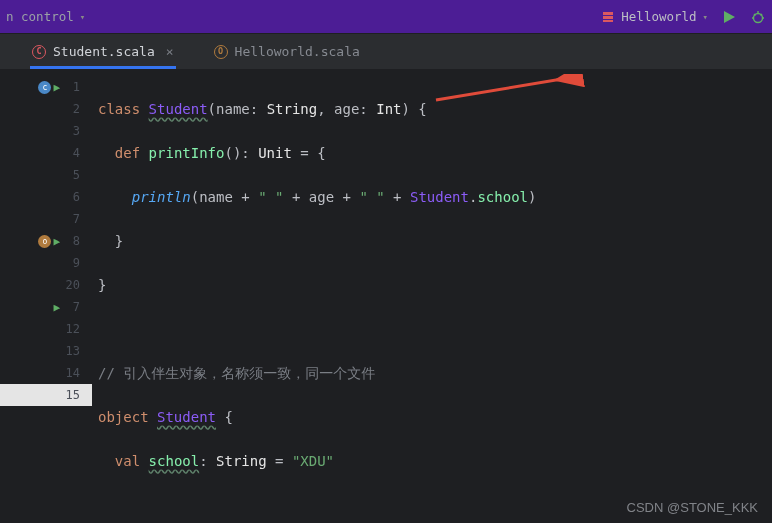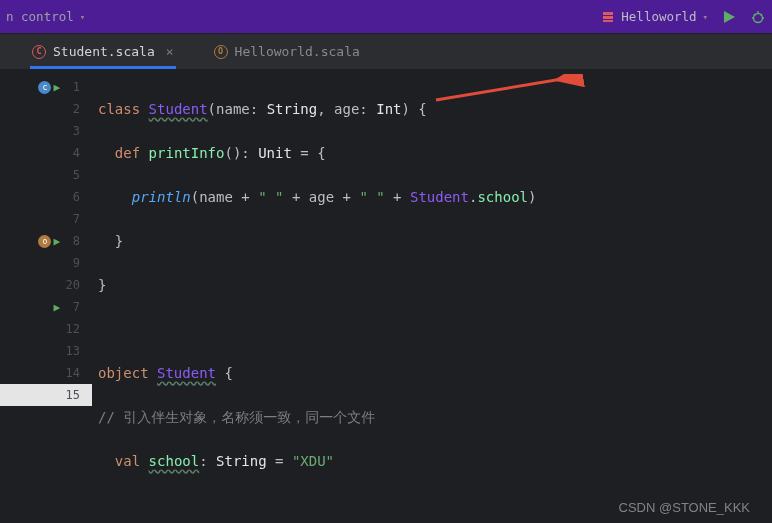--- a/index.html
+++ b/index.html
@@ -120,21 +120,21 @@
     .cl15 { background: #e5e5e5; }
     .arrow {
       position: absolute;
       left: 338px;
       top: 4px;
       pointer-events: none;
     }
     .watermark {
       position: absolute;
       bottom: 8px;
-      right: 22px;
+      right: 14px;
       color: #808388;
       font-size: 13px;
       font-family: sans-serif;
     }
     .left-strip {
       position: absolute;
       left: 0;
       top: 70px;
       width: 16px;
       bottom: 0;
@@ -266,22 +266,22 @@
       </div>
   </div>
 
   <div class="code">
 <div class="code-line"><span class="kw">class</span> <span class="ident underline">Student</span>(<span class="param">name</span>: <span class="type">String</span>, <span class="param">age</span>: <span class="type">Int</span>) {</div>
 <div class="code-line">  <span class="kw">def</span> <span class="fn">printInfo</span>(): <span class="type">Unit</span> = {</div>
 <div class="code-line">    <span class="fn2">println</span>(<span class="param">name</span> + <span class="str">" "</span> + <span class="param">age</span> + <span class="str">" "</span> + <span class="ident">Student</span>.<span class="fn">school</span>)</div>
 <div class="code-line">  }</div>
 <div class="code-line">}</div>
 <div class="code-line"></div>
+<div class="code-line"><span class="comment">// 引入伴生对象，名称须一致，同一个文件</span></div>
 <div class="code-line"><span class="kw">object</span> <span class="ident underline">Student</span> {</div>
-<div class="code-line"><span class="comment">// 引入伴生对象，名称须一致，同一个文件</span></div>
 <div class="code-line">  <span class="kw">val</span> <span class="fn underline">school</span>: <span class="type">String</span> = <span class="str">"XDU"</span></div>
 <div class="code-line"></div>
 
 
 
 
 
 
     <svg class="arrow" width="160" height="40">
       <defs>

